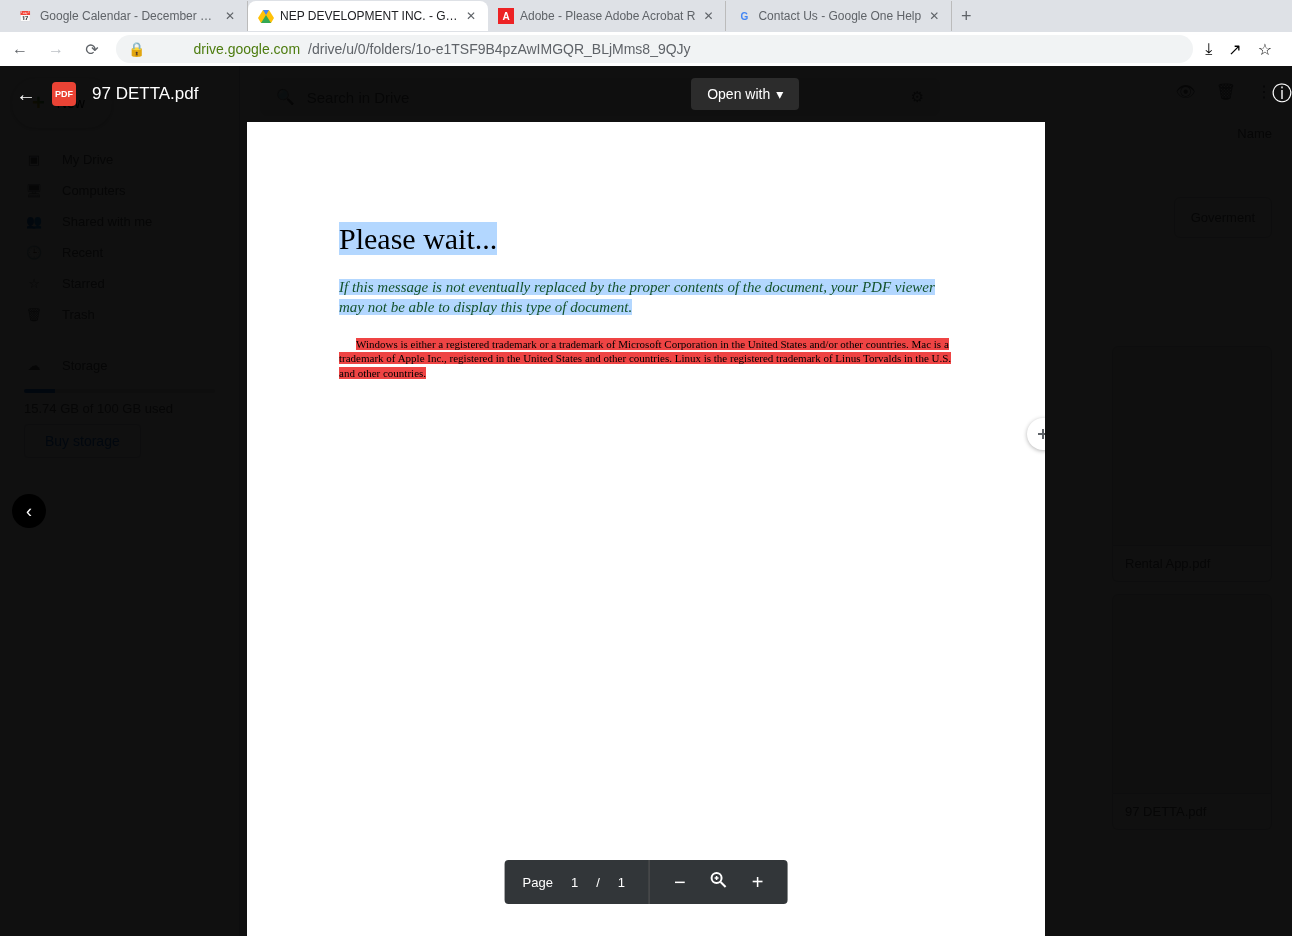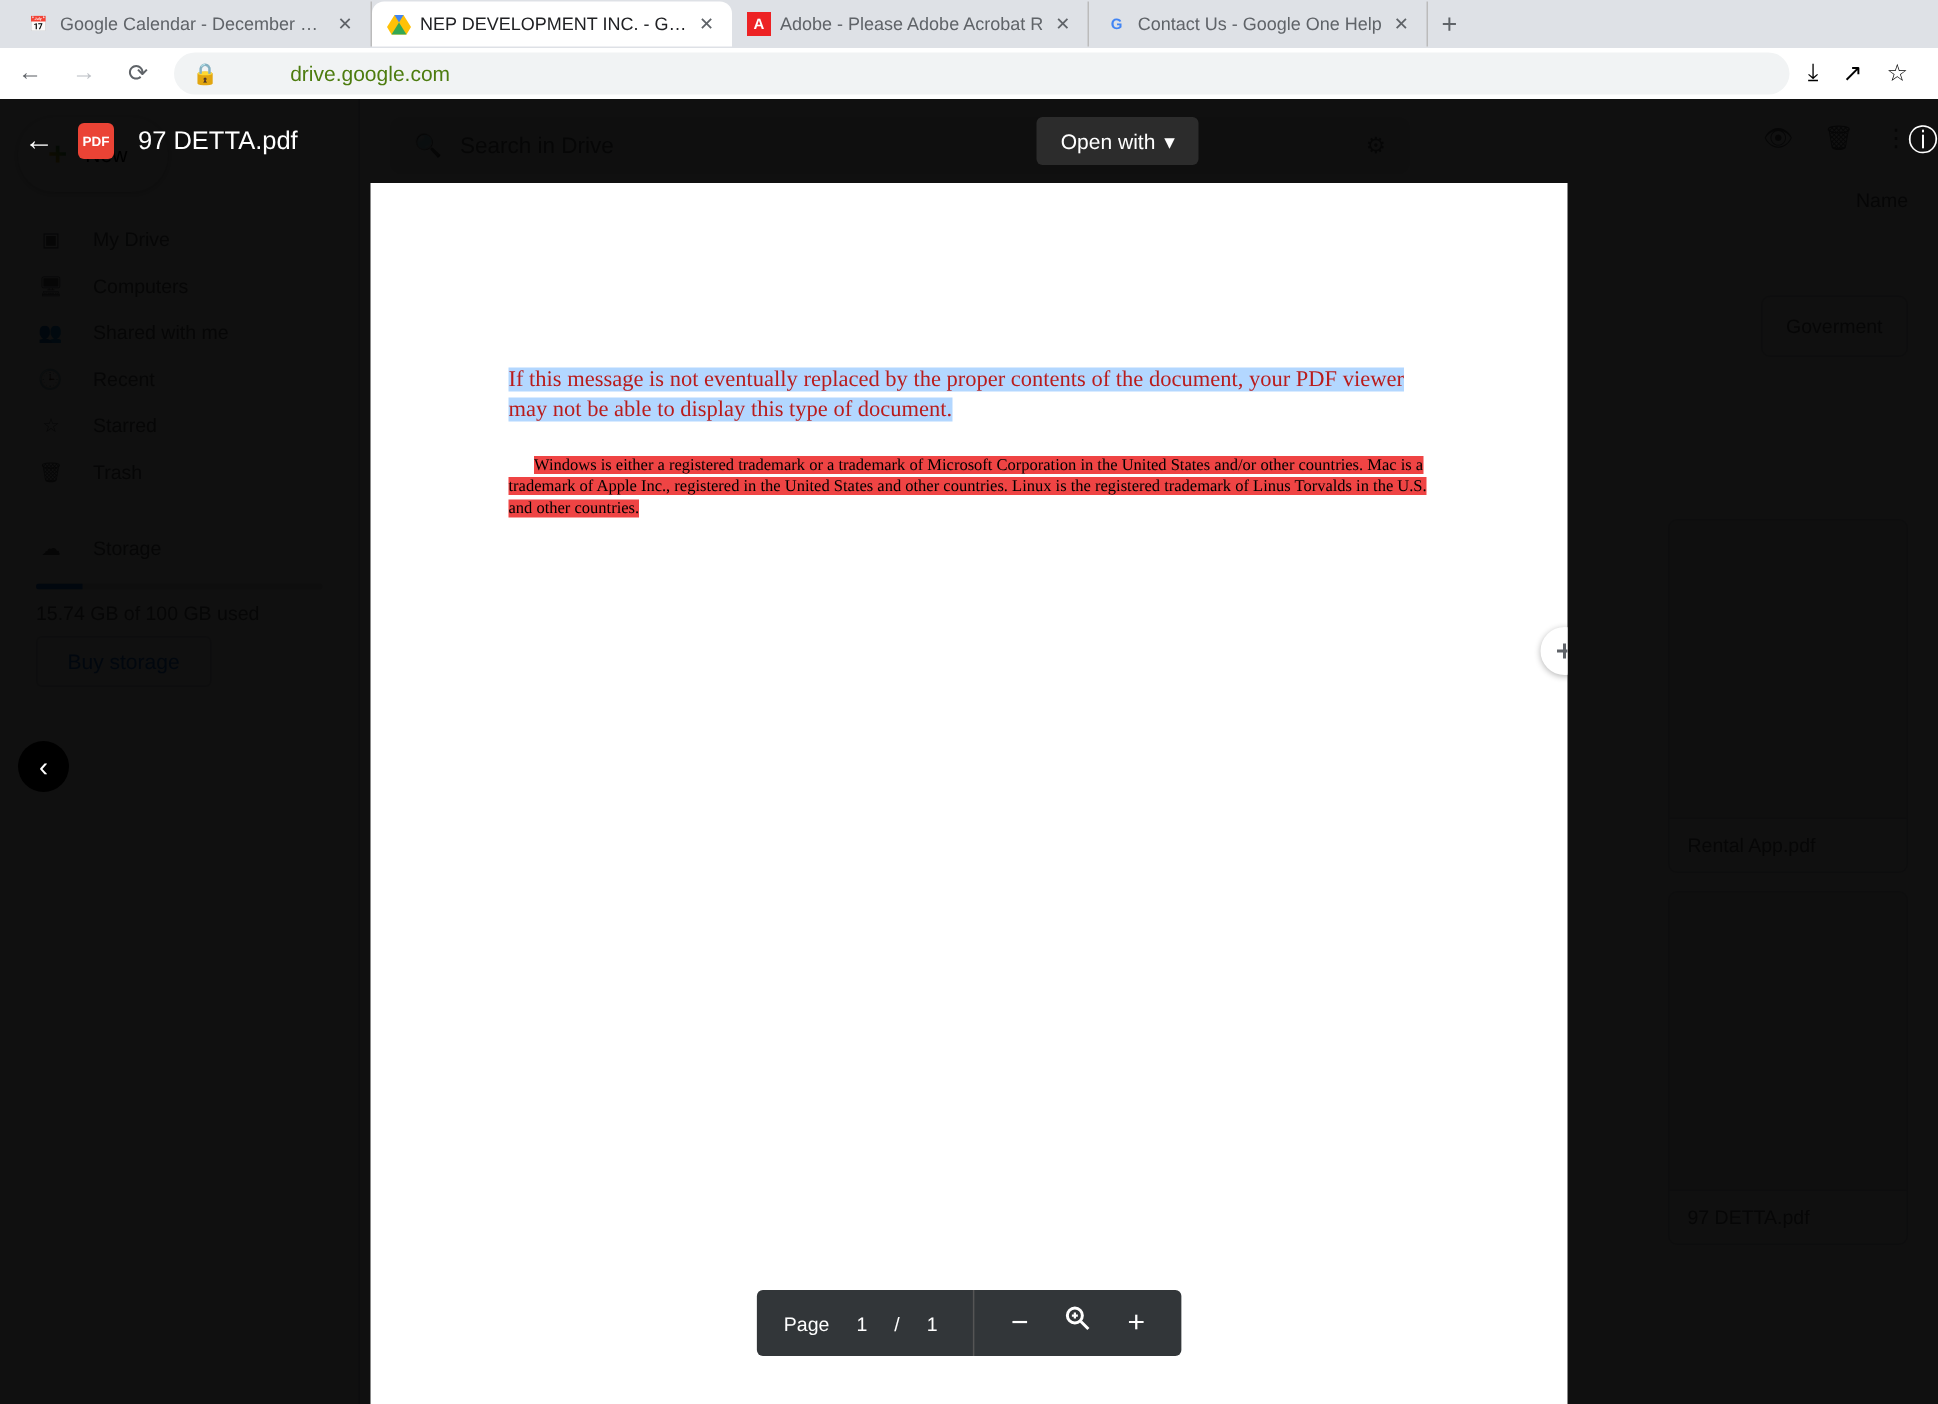--- a/index.html
+++ b/index.html
@@ -167,23 +167,24 @@
     .pdf-heading {
       font-family: 'Times New Roman', serif;
       font-size: 30px;
       color: #000;
       background: #b3d7ff;
       display:inline;
     }
     .pdf-para {
       font-family: 'Times New Roman', serif;
       font-size: 15px;
-      color: #b91c1c;
+      color: #14532d;
       margin-top: 22px;
       line-height:1.3;
+      font-style:italic;
     }
     .pdf-para span { background:#b3d7ff; }
     .pdf-small {
       font-family: 'Times New Roman', serif;
       font-size: 11px;
       color: #000;
       margin-top: 20px;
       line-height:1.3;
     }
     .pdf-small span { background:#ef4444;margin-left:17px; }
@@ -265,20 +266,21 @@
     </div>
     <div class="new-tab">+</div>
   </div>
   <div class="address-bar">
     <div class="nav-btn">←</div>
     <div class="nav-btn disabled">→</div>
     <div class="nav-btn">⟳</div>
     <div class="url-bar">
       <span class="lock">🔒</span>
       <span class="url-domain">drive.google.com</span>
+        <span class="url-path">/drive/u/0/folders/1o-e1TSF9B4pzAwIMGQR_BLjMms8_9QJy</span>
     </div>
     <div class="chrome-actions">
       <span>⤓</span>
       <span>↗</span>
       <span>☆</span>
     </div>
   </div>
 </div>
 
 <div class="drive-bg">
@@ -396,20 +398,21 @@
 
   <div class="prev-page-btn">‹</div>
 
   <div class="pdf-page-container">
     <div class="add-shortcut-btn">
       <svg width="16" height="16" viewBox="0 0 16 16">
           <rect x="7" y="3" width="2" height="10" fill="#5f6368"></rect>
           <rect x="3" y="7" width="10" height="2" fill="#5f6368"></rect>
         </svg>
     </div>
+    <span class="pdf-heading">Please wait... </span>
     <p class="pdf-para"><span>If this message is not eventually replaced by the proper contents of the document, your PDF viewer may not be able to display this type of document. </span></p>
     <p class="pdf-small"><span>Windows is either a registered trademark or a trademark of Microsoft Corporation in the United States and/or other countries. Mac is a trademark of Apple Inc., registered in the United States and other countries. Linux is the registered trademark of Linus Torvalds in the U.S. and other countries.</span></p>
   </div>
 
   <div class="pdf-toolbar">
     <div class="pdf-toolbar-section page">
       <span>Page</span>
       <span class="page-num">1</span>
       <span>/</span>
       <span class="page-num">1</span>

